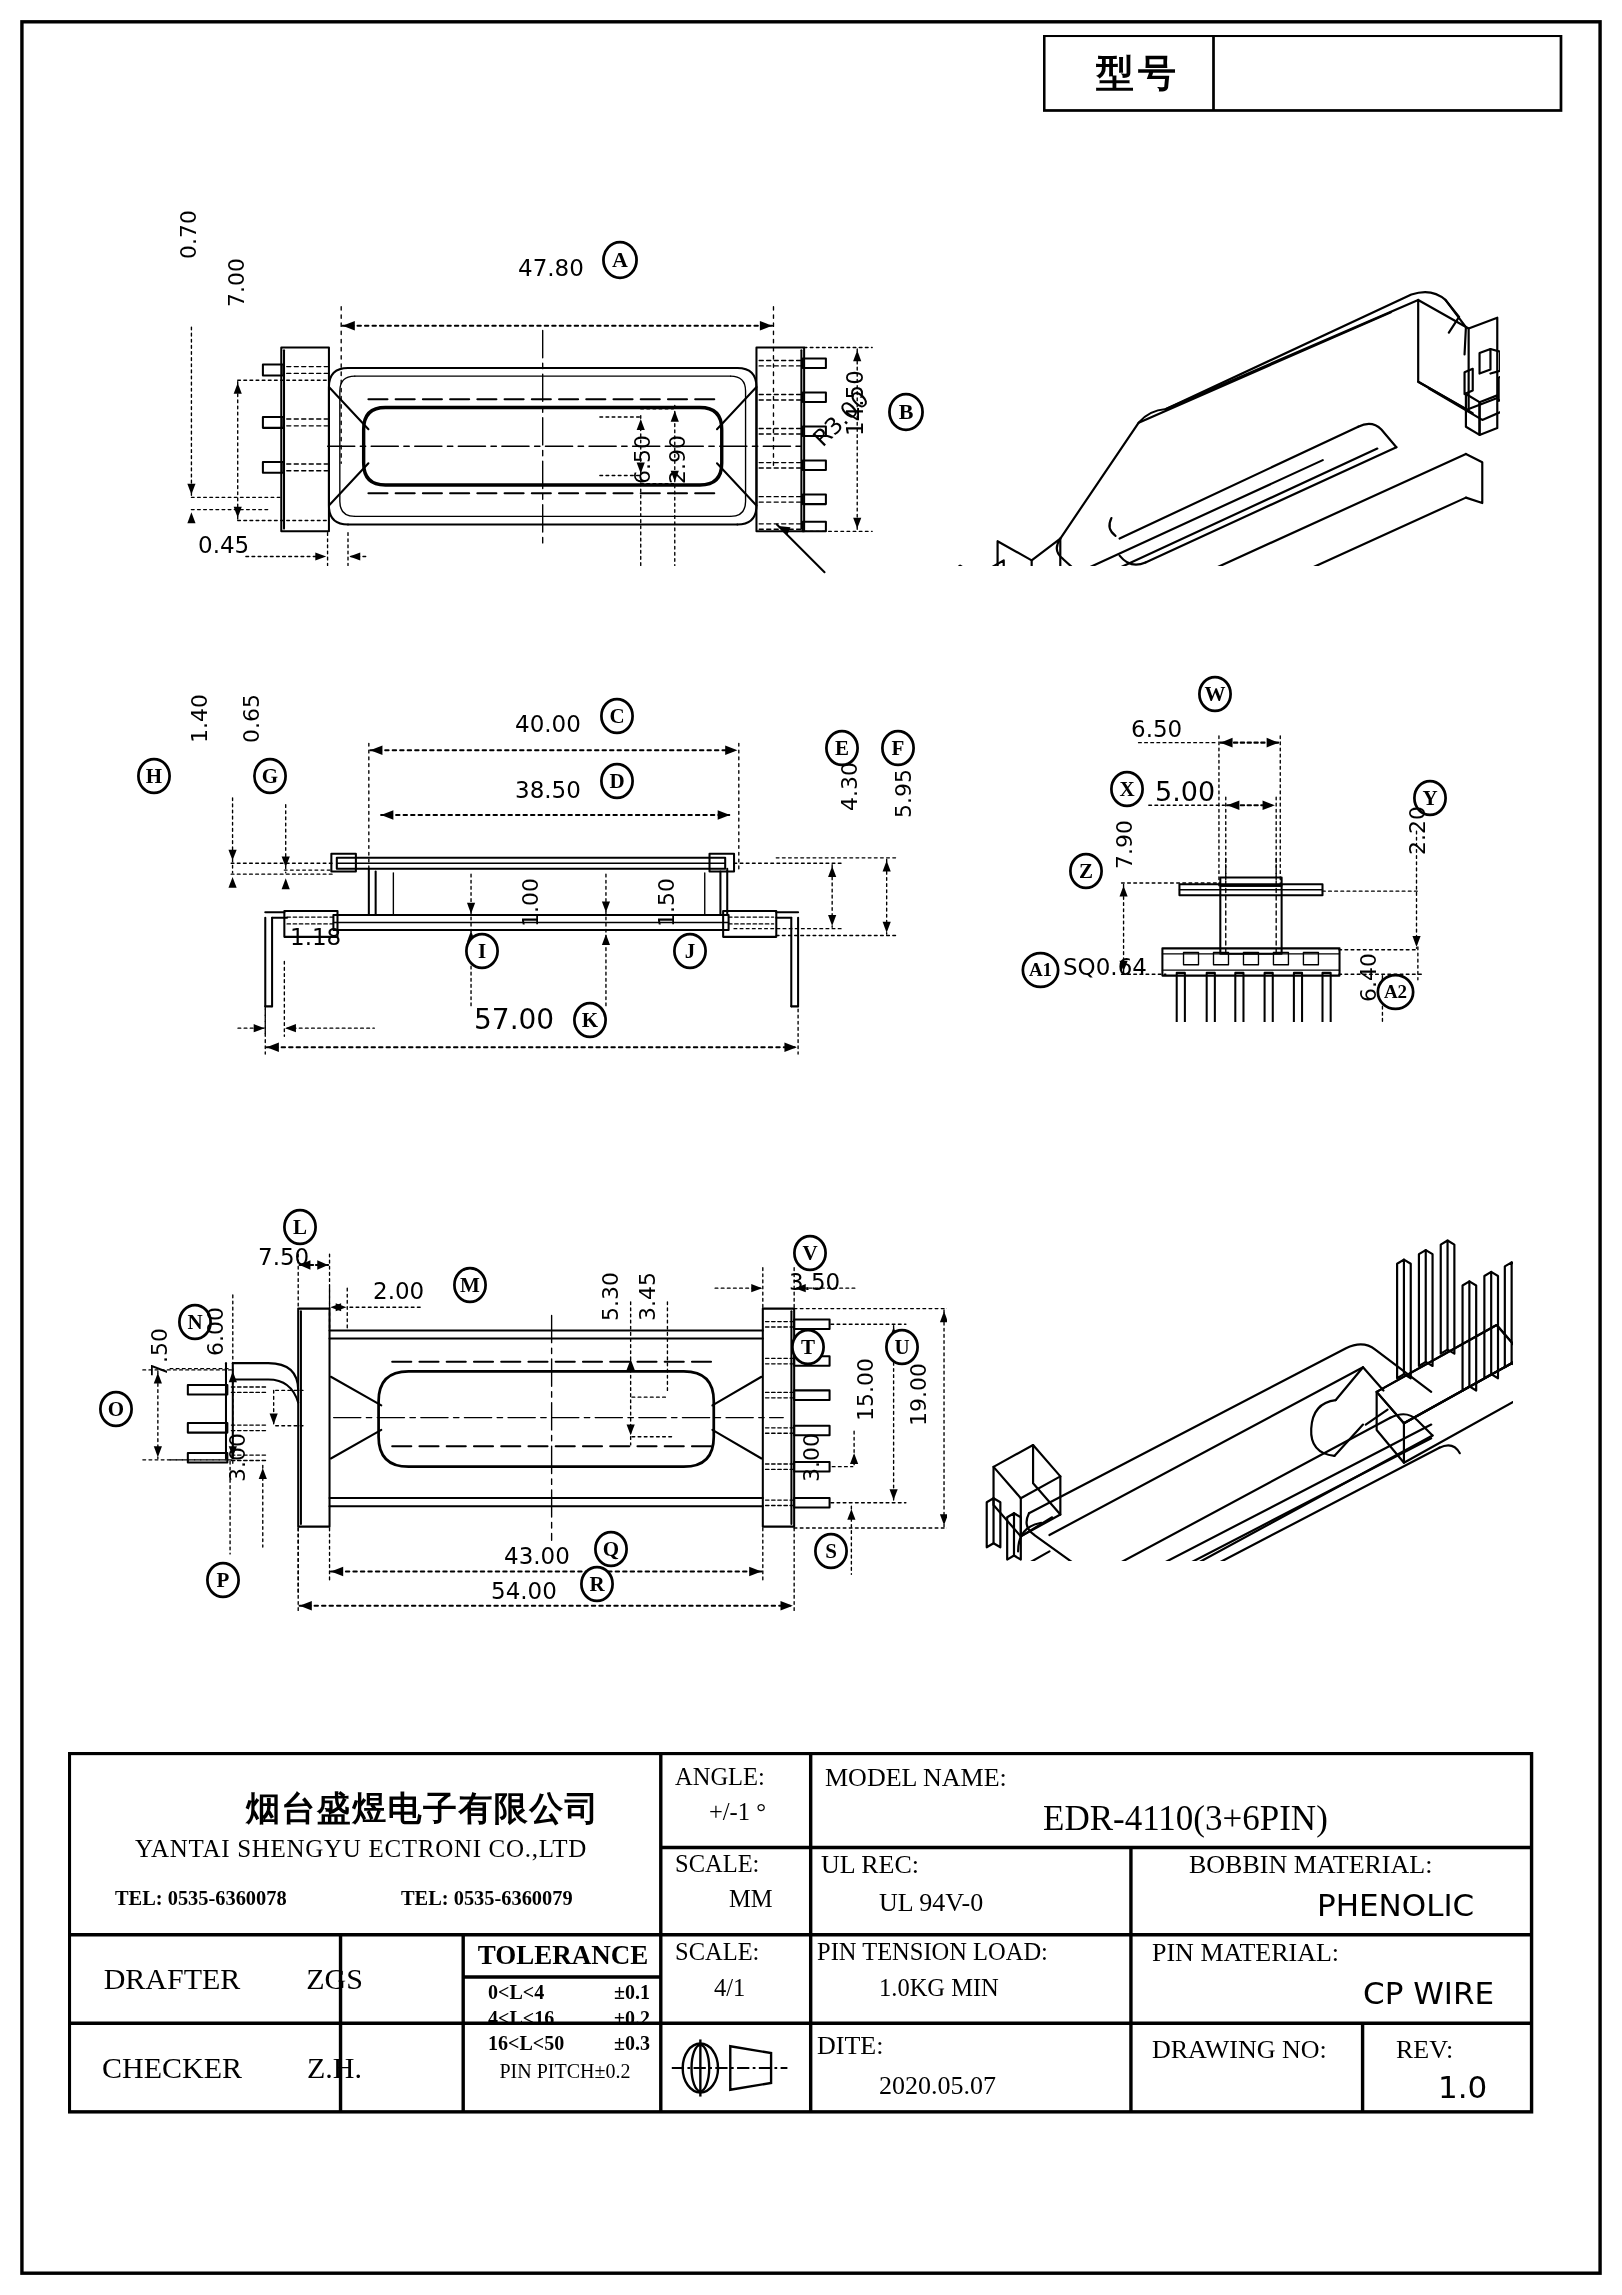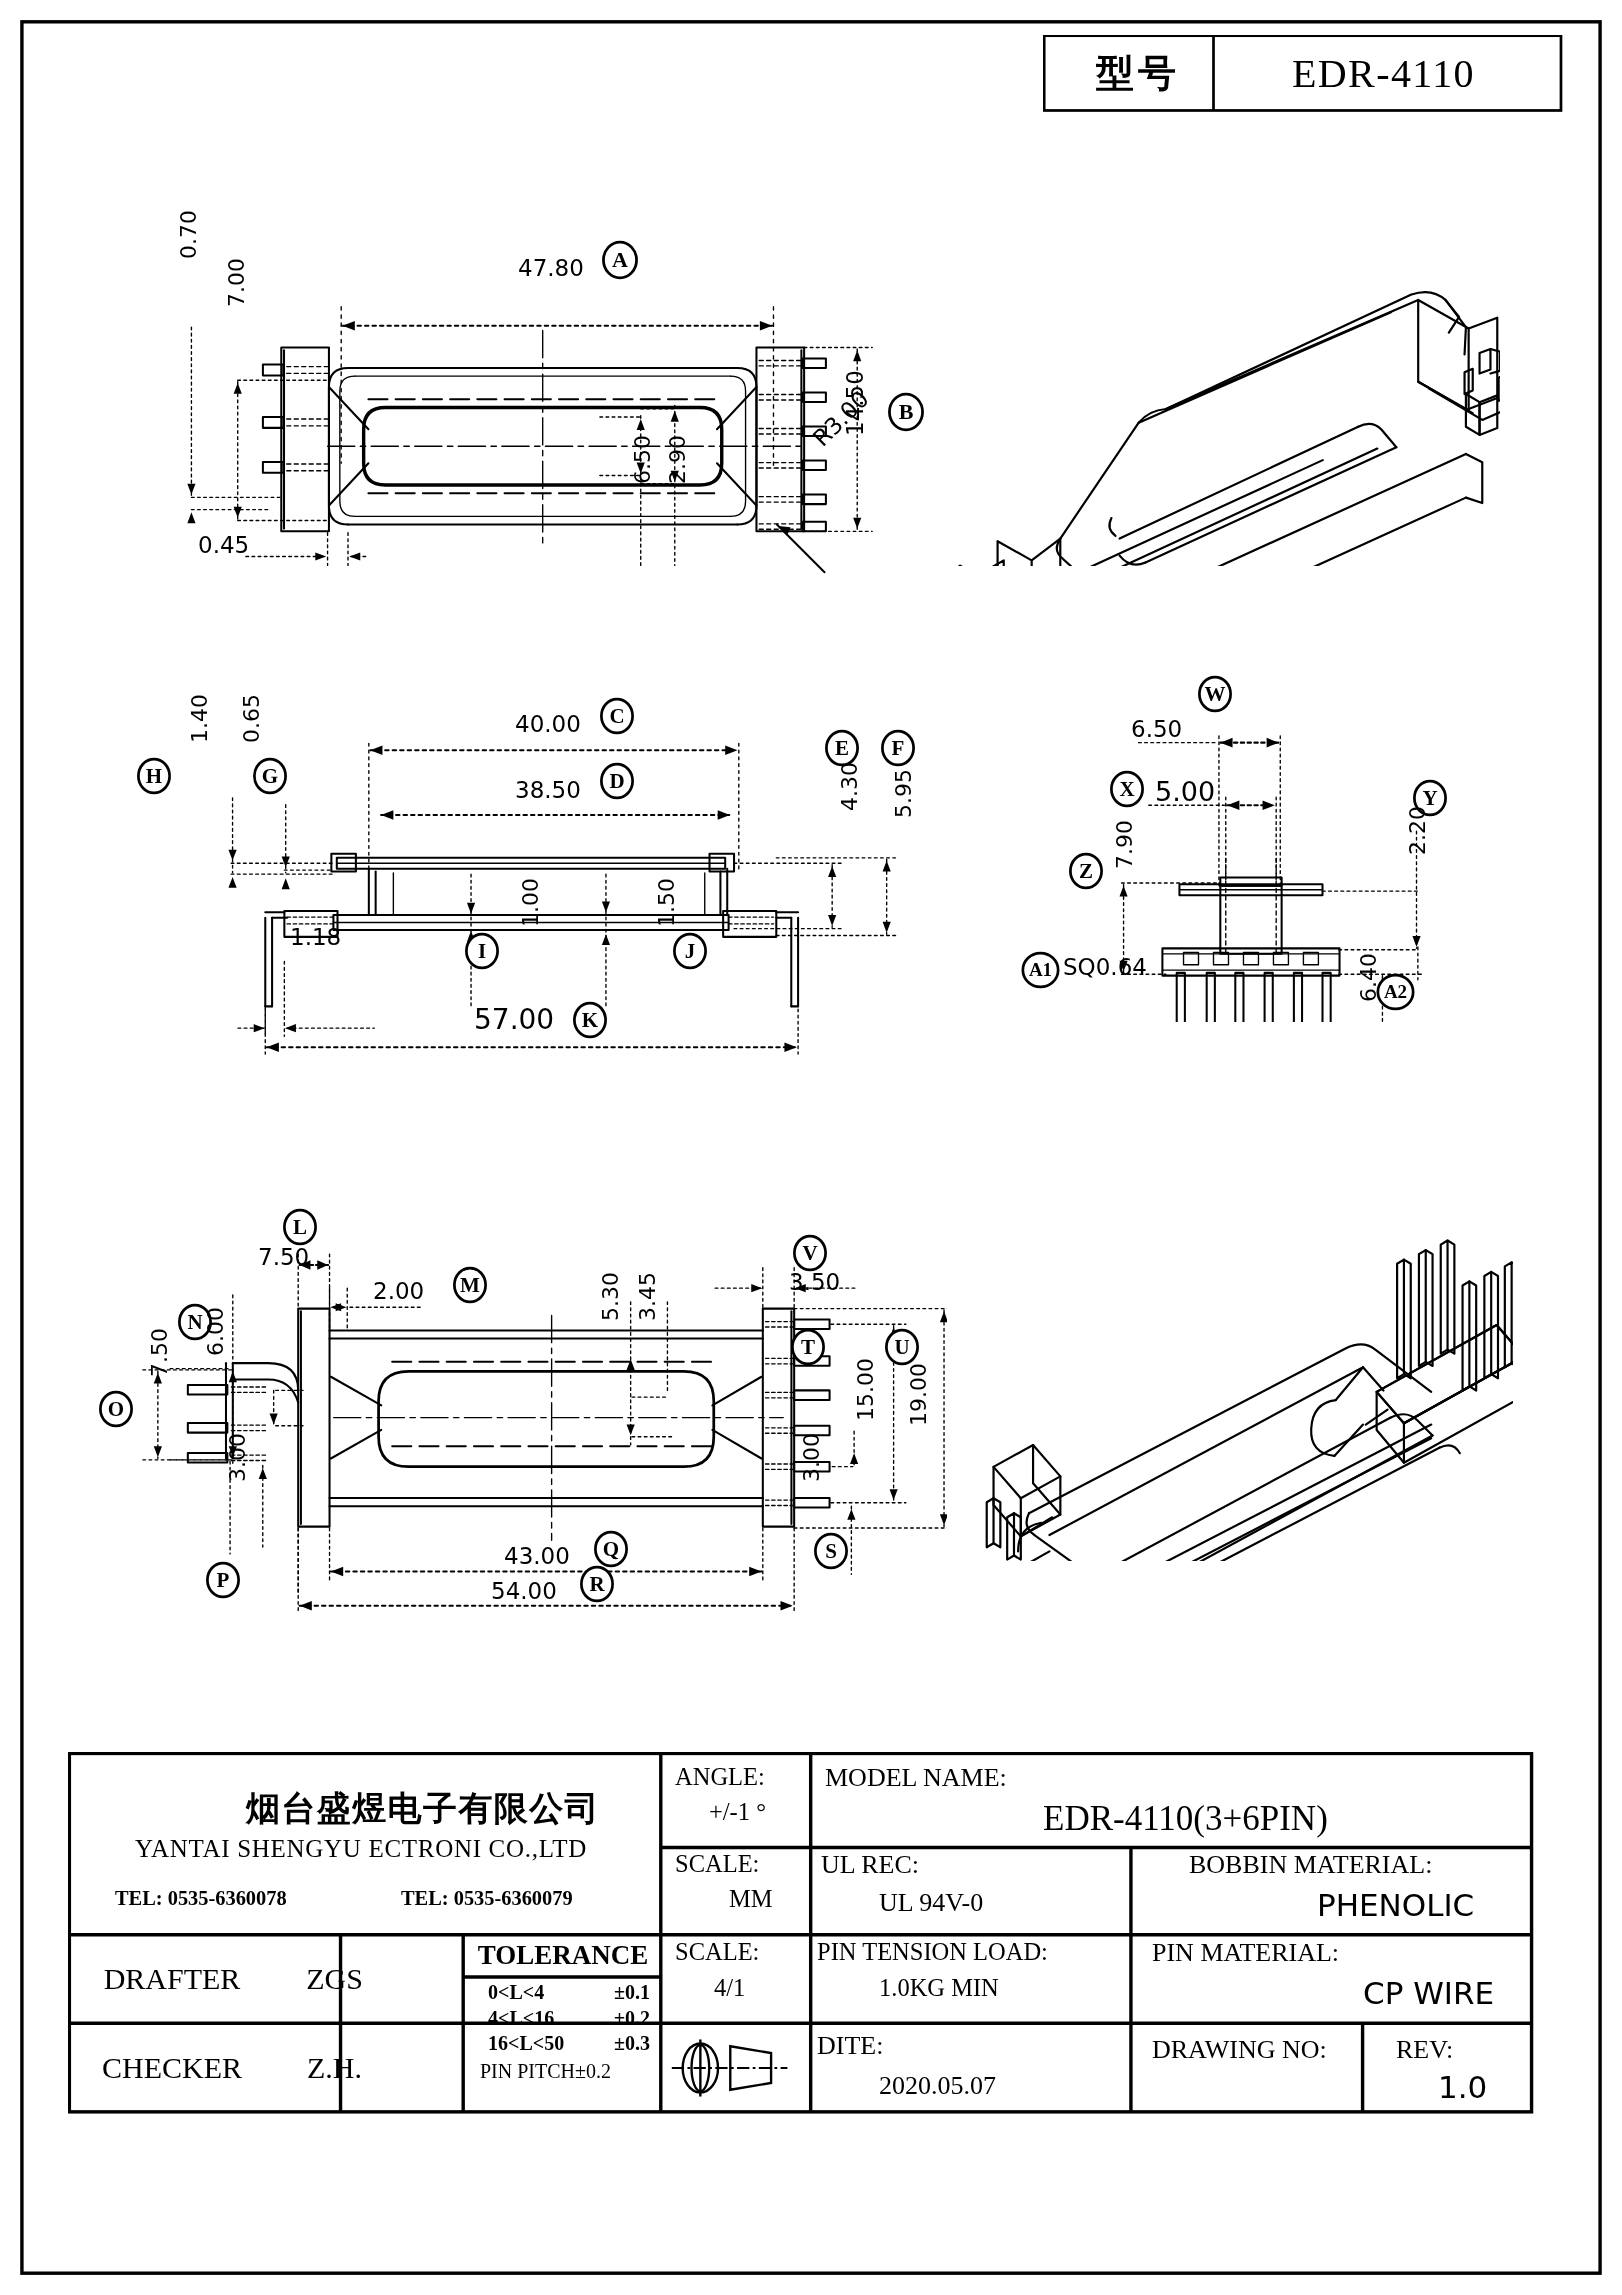--- a/index.html
+++ b/index.html
@@ -20,21 +20,20 @@
 
   <svg class="abs" style="left:0;top:0" width="1622" height="2295" viewBox="0 0 2380 3368">
     <rect x="32" y="32" width="2316" height="3304" fill="none" stroke="#000" stroke-width="5"></rect>
   </svg>
 
   <svg class="abs" style="left:1530;top:35px;left:1043px" width="545" height="85" viewBox="0 0 800 125">
     <rect x="1" y="1" width="760" height="110" fill="none" stroke="#000" stroke-width="4"></rect>
     <line x1="250" y1="1" x2="250" y2="111" stroke="#000" stroke-width="4"></line>
   </svg>
   <div class="abs cn" style="left:1063px;top:42px;width:150px;height:63px;display:flex;align-items:center;justify-content:center;font-size:38px;letter-spacing:4.1px;">型号</div>
-  <div class="abs tb-txt" style="left:1220px;top:42px;width:327px;height:63px;display:flex;align-items:center;justify-content:center;font-size:40px;letter-spacing:1.4px;">EDR-4110</div>
 
   <svg class="abs" style="left:123px;top:225px" width="804" height="354" viewBox="0 0 1180 520">
     <g stroke="#000" fill="none" stroke-width="3" stroke-linecap="round" stroke-linejoin="round">
 
       <g stroke-dasharray="5 7" stroke-width="2">
         <line x1="320" y1="120" x2="320" y2="350"></line>
         <line x1="955" y1="120" x2="955" y2="360"></line>
       </g>
       <line x1="322" y1="148" x2="953" y2="148" stroke-dasharray="5 6" stroke-width="3"></line>
       <path d="M322,148 l18,-7 v14 z" fill="#000" stroke="none"></path>
@@ -926,21 +925,21 @@
       <span>±0.1</span>
     </div>
     <div style="display:flex;justify-content:space-between;padding:0 11px 0 23px;font-size:20px;font-weight:bold;line-height:1.28;">
       <span>4&lt;L&lt;16</span>
       <span>±0.2</span>
     </div>
     <div style="display:flex;justify-content:space-between;padding:0 11px 0 23px;font-size:20px;font-weight:bold;line-height:1.28;">
       <span>16&lt;L&lt;50</span>
       <span>±0.3</span>
     </div>
-    <div style="display:flex;justify-content:flex-start;padding:2.7px 11px 0 15px;font-size:20px;line-height:1.28;">
+    <div style="display:flex;justify-content:center;padding:2.7px 11px 0 15px;font-size:20px;line-height:1.28;">
       <span>PIN PITCH</span>
       <span>±0.2</span>
     </div>
   </div>
 
   <div class="abs tb-txt" style="left:675px;top:1763px;font-size:24.5px;">ANGLE:</div>
   <div class="abs tb-txt" style="left:709px;top:1798px;font-size:24.5px;">+/-1 °</div>
 
   <div class="abs tb-txt" style="left:675px;top:1850px;font-size:24.5px;">SCALE:</div>
   <div class="abs tb-txt" style="left:729px;top:1885px;font-size:24.5px;">MM</div>

